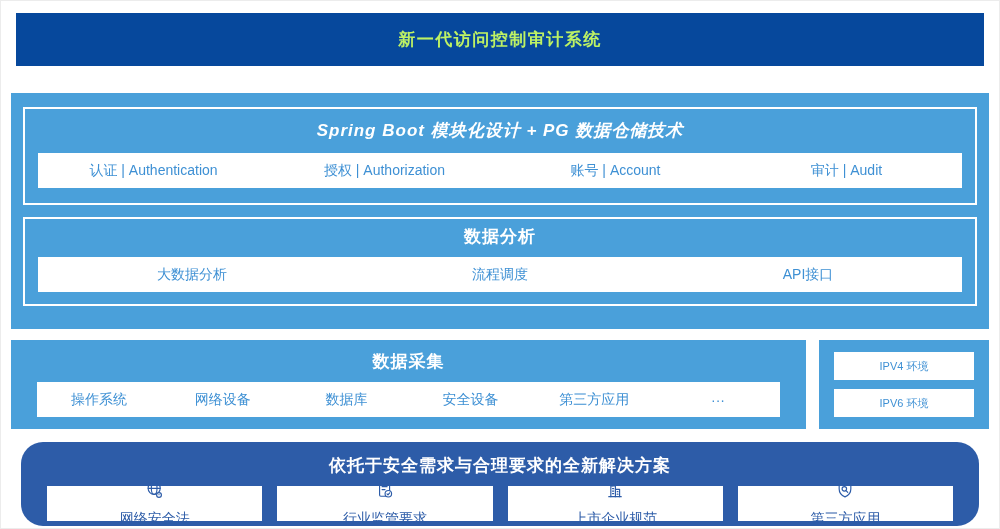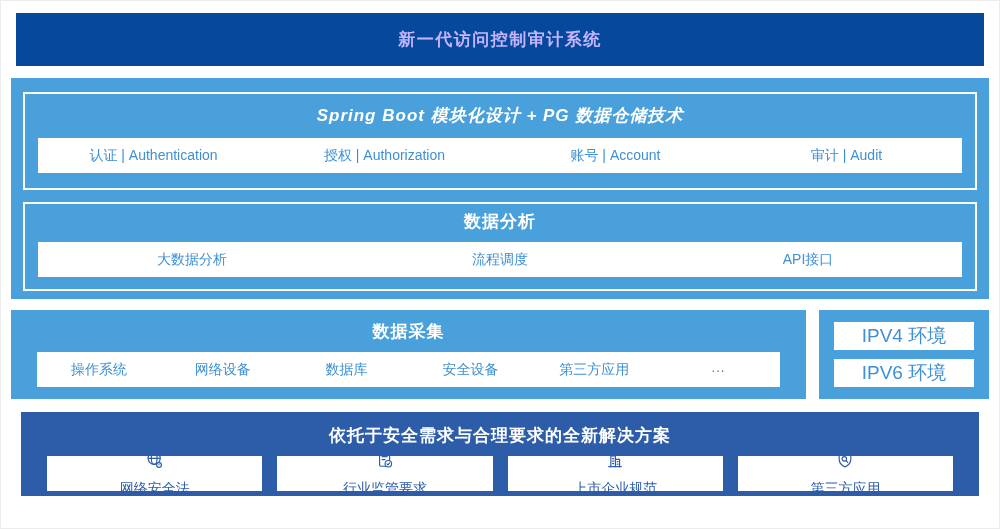--- a/index.html
+++ b/index.html
@@ -1,25 +1,25 @@
 <!DOCTYPE html>
 <html><head>
 <meta charset="utf-8">
 <style>
   html,body{margin:0;padding:0;background:#ffffff;}
   body{width:1000px;height:529px;font-family:"Liberation Sans",sans-serif;}
   .canvas{position:relative;width:1000px;height:529px;box-sizing:border-box;border:1px solid #ececec;background:#fff;overflow:hidden;}
 
   
-  .banner{margin:12px 15px 0;height:53px;background:#06489c;color:#c4b5fd;
+  .banner{margin:12px 15px 0;height:53px;background:#06489c;color:#bef264;
           display:flex;align-items:center;justify-content:center;
           font-size:17px;font-weight:bold;letter-spacing:1.5px;}
 
   
-  .platform{margin:12px 10px 0;background:#4aa0da;padding:14px 12px 8px;}
+  .platform{margin:27px 10px 0;background:#4aa0da;padding:14px 12px 23px;}
   .panel{border:2px solid #ffffff;padding:0 13px;box-sizing:border-box;}
   .panel + .panel{margin-top:12px;}
   .panel-title{text-align:center;color:#ffffff;font-weight:bold;font-size:17px;
                line-height:24px;padding-top:10px;margin-bottom:10px;letter-spacing:1px;}
   .panel-title.italic{font-style:italic;}
   .panel .row{margin-bottom:15px;}
   .panel.analysis .panel-title{padding-top:6px;margin-bottom:8px;}
   .panel.analysis .row{margin-bottom:12px;}
 
   .row{display:flex;}
@@ -27,25 +27,25 @@
         justify-content:center;color:#3e90d4;font-size:14px;white-space:nowrap;}
 
   
   .collection-wrap{margin:11px 10px 0;display:flex;gap:13px;height:89px;}
   .collection{flex:1;background:#4aa0da;box-sizing:border-box;padding:10px 26px 4px;}
   .section-title{text-align:center;color:#fff;font-weight:bold;font-size:17px;
                  line-height:24px;margin-bottom:8px;letter-spacing:1px;}
   .env{width:170px;background:#4aa0da;box-sizing:border-box;padding:12px 15px;
        display:flex;flex-direction:column;gap:9px;}
   .env-cell{background:#fff;flex:1;display:flex;align-items:center;justify-content:center;
-            color:#3e90d4;font-size:19px;}
+            color:#3e90d4;font-size:11px;}
 
   
   .solution{margin:13px 20px 0;height:84px;background:#2d5ca8;box-sizing:border-box;
-            padding:12px 26px 0;}
+            padding:12px 26px 0;border-radius:22px;}
   .solution .row{gap:15px;}
   .solution-cell{color:#2d5ca8;gap:10px;flex-direction:column;}
   .icon{display:inline-flex;width:20px;height:20px;color:#2d5ca8;}
   .icon svg{width:20px;height:20px;stroke:currentColor;fill:none;
             stroke-width:1.4;stroke-linecap:round;stroke-linejoin:round;}
 </style>
 </head>
 <body>
 
 <div class="canvas">

